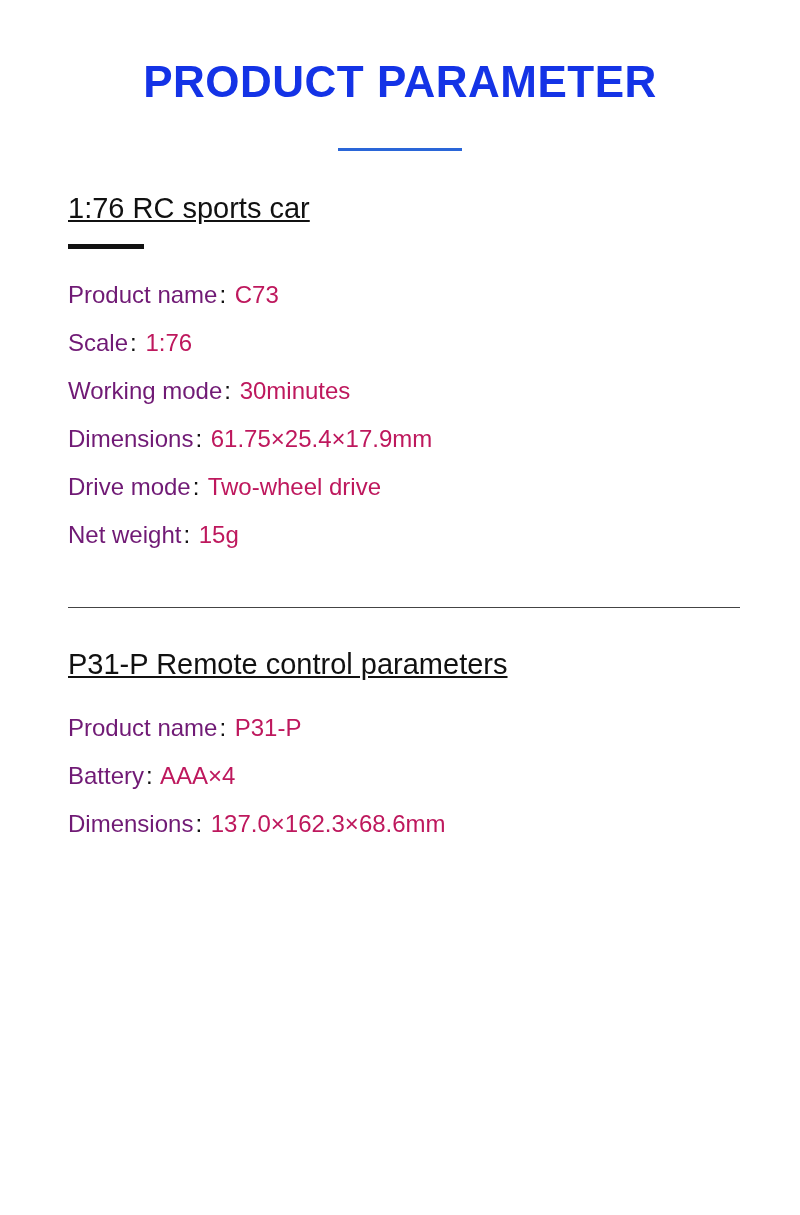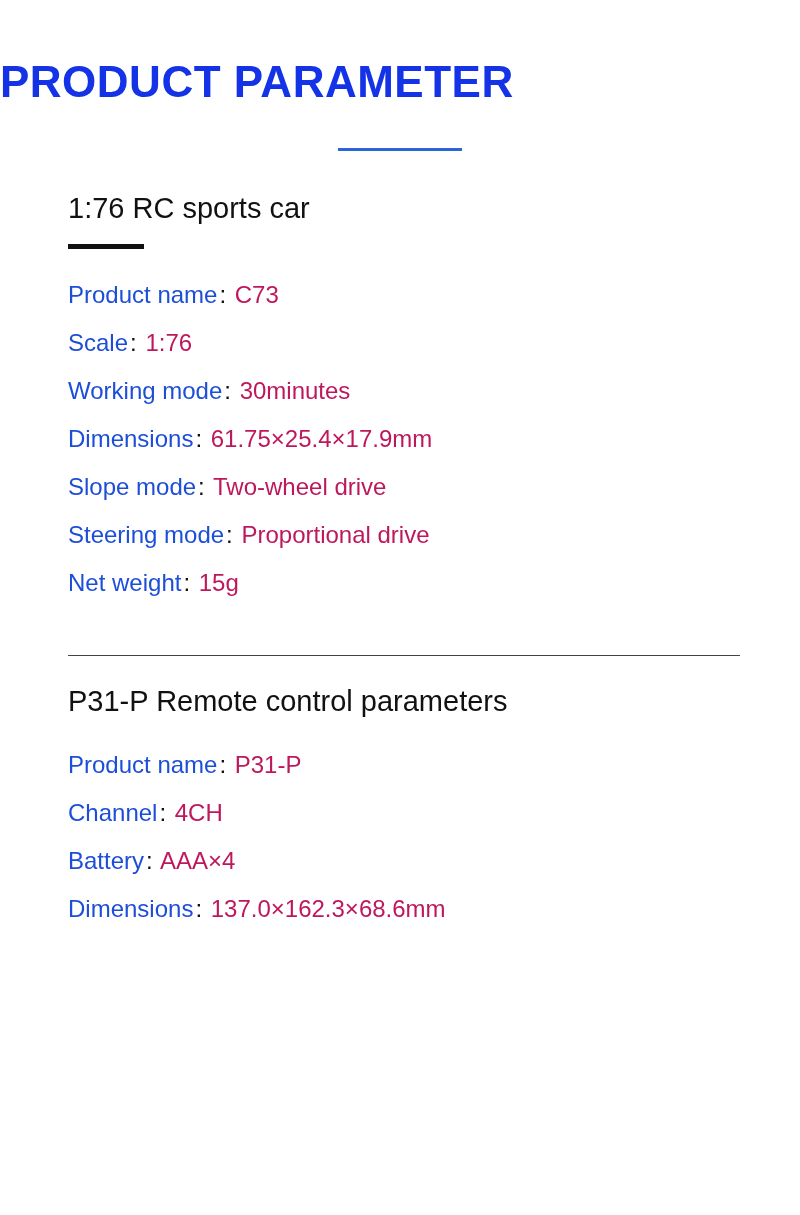--- a/index.html
+++ b/index.html
@@ -18,21 +18,21 @@
 
   .page {
     width: 800px;
     height: 1215px;
     box-sizing: border-box;
     padding: 0;
     position: relative;
   }
 
   .main-title {
-    text-align: left;
+    text-align: center;
     color: #1433e6;
     font-size: 44px;
     font-weight: bold;
     letter-spacing: 0.5px;
     margin: 58px 0 0 0;
     line-height: 1.1;
   }
 
   .title-underline {
     width: 124px;
@@ -46,20 +46,21 @@
     padding-left: 68px;
     padding-right: 60px;
   }
 
   .section-heading {
     font-size: 29px;
     font-weight: normal;
     color: #111111;
     margin: 0;
     line-height: 1.2;
+    text-decoration: underline;
   }
 
   .heading-rule {
     width: 76px;
     height: 5px;
     background: #111111;
     margin: 18px 0 22px 0;
   }
 
   .spec-list {
@@ -69,40 +70,40 @@
   }
 
   .spec-row {
     font-size: 24px;
     line-height: 48px;
     color: #111111;
     white-space: nowrap;
   }
 
   .spec-label {
-    color: #1d4ed8;
+    color: #701a75;
   }
 
   .spec-sep {
     color: #111111;
     padding: 0 2px;
   }
 
   .spec-value {
     color: #be185d;
   }
 
   .divider {
     height: 1px;
     background: #444444;
     margin: 48px 60px 0 68px;
   }
 
   .section-two {
-    margin-top: 28px;
+    margin-top: 39px;
   }
 
   .section-two .spec-list {
     margin-top: 22px;
   }
 </style>
 </head>
 <body>
 
 <div class="page">
@@ -121,43 +122,37 @@
       <li class="spec-row">
         <span class="spec-label">Scale</span><span class="spec-sep">:</span> <span class="spec-value">1:76</span>
       </li>
       <li class="spec-row">
         <span class="spec-label">Working mode</span><span class="spec-sep">:</span> <span class="spec-value">30minutes</span>
       </li>
       <li class="spec-row">
         <span class="spec-label">Dimensions</span><span class="spec-sep">:</span> <span class="spec-value">61.75×25.4×17.9mm</span>
       </li>
       <li class="spec-row">
-        <span class="spec-label">Slope mode</span><span class="spec-sep">:</span> <span class="spec-value">Two-wheel drive</span>
-      </li>
-      <li class="spec-row">
-        <span class="spec-label">Steering mode</span><span class="spec-sep">:</span> <span class="spec-value">Proportional drive</span>
+        <span class="spec-label">Drive mode</span><span class="spec-sep">:</span> <span class="spec-value">Two-wheel drive</span>
       </li>
       <li class="spec-row">
         <span class="spec-label">Net weight</span><span class="spec-sep">:</span> <span class="spec-value">15g</span>
       </li>
     </ul>
   </div>
 
   <div class="divider"></div>
 
   <div class="section section-two">
     <h2 class="section-heading">P31-P Remote control parameters</h2>
     <ul class="spec-list">
       <li class="spec-row">
         <span class="spec-label">Product name</span><span class="spec-sep">:</span> <span class="spec-value">P31-P</span>
       </li>
       <li class="spec-row">
-        <span class="spec-label">Channel</span><span class="spec-sep">:</span> <span class="spec-value">4CH</span>
-      </li>
-      <li class="spec-row">
         <span class="spec-label">Battery</span><span class="spec-sep">:</span> <span class="spec-value">AAA×4</span>
       </li>
       <li class="spec-row">
         <span class="spec-label">Dimensions</span><span class="spec-sep">:</span> <span class="spec-value">137.0×162.3×68.6mm</span>
       </li>
     </ul>
   </div>
 
 </div>
 

